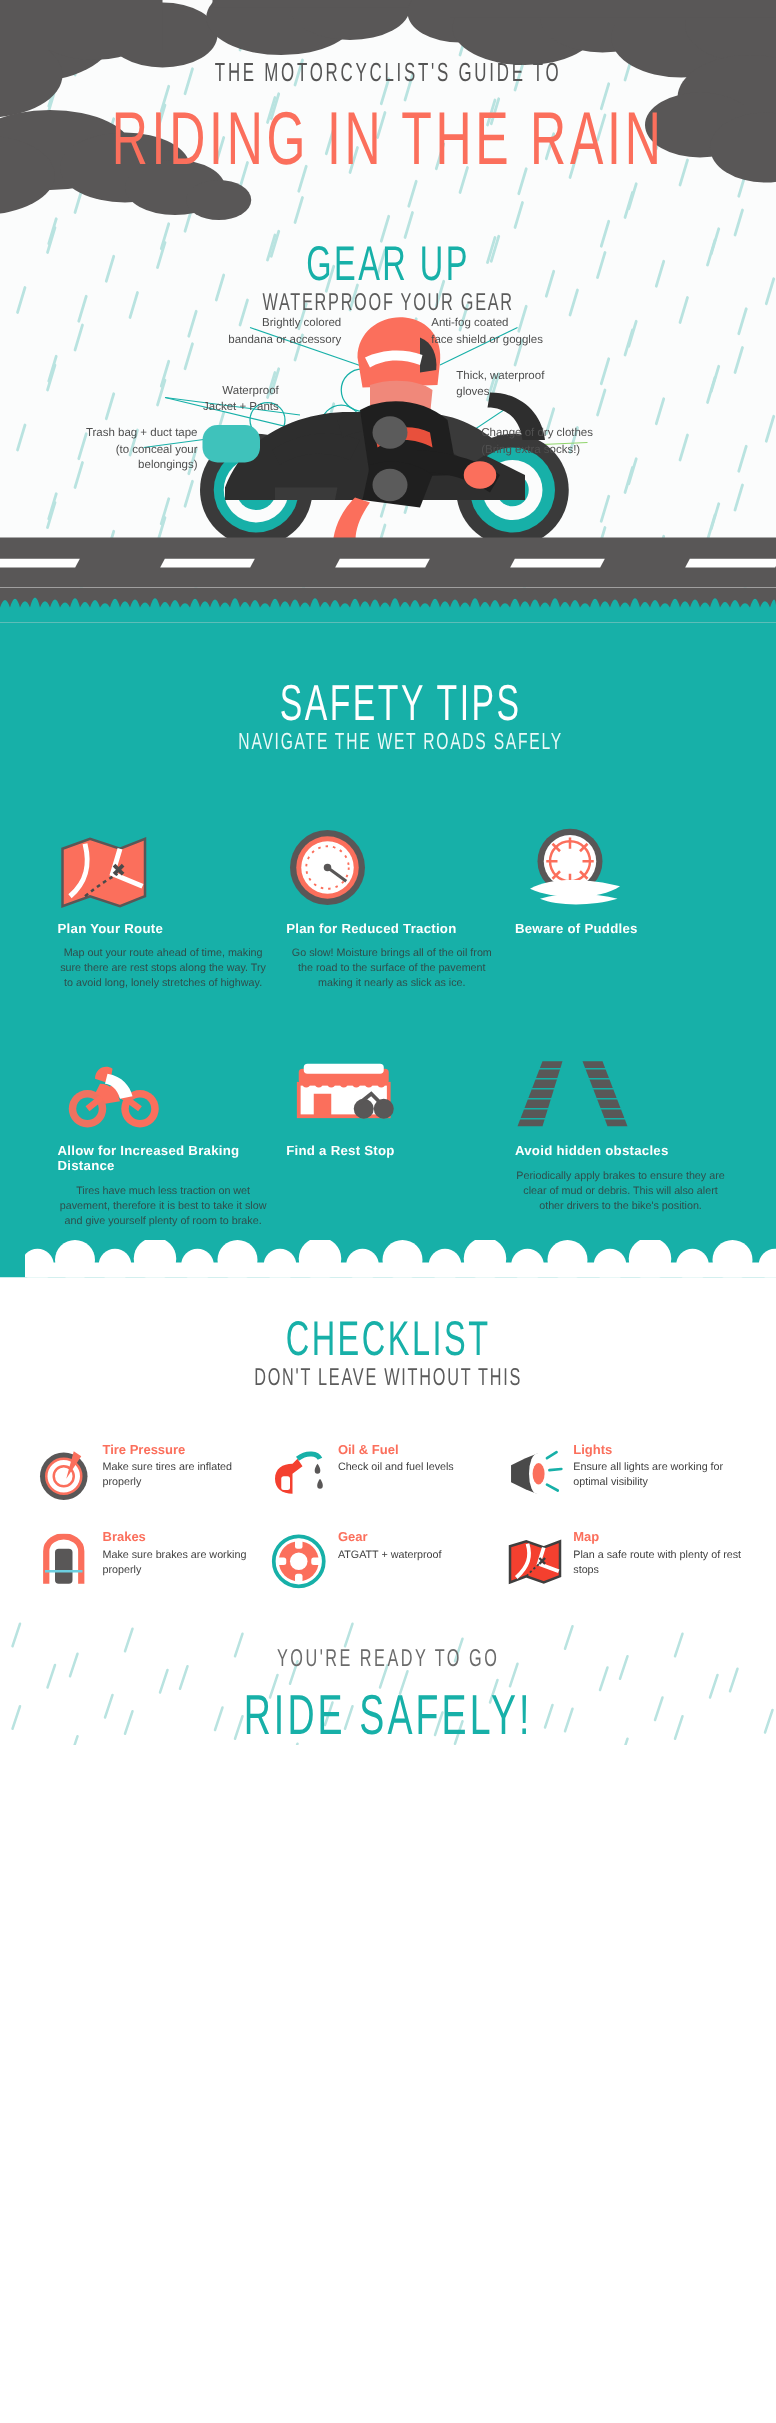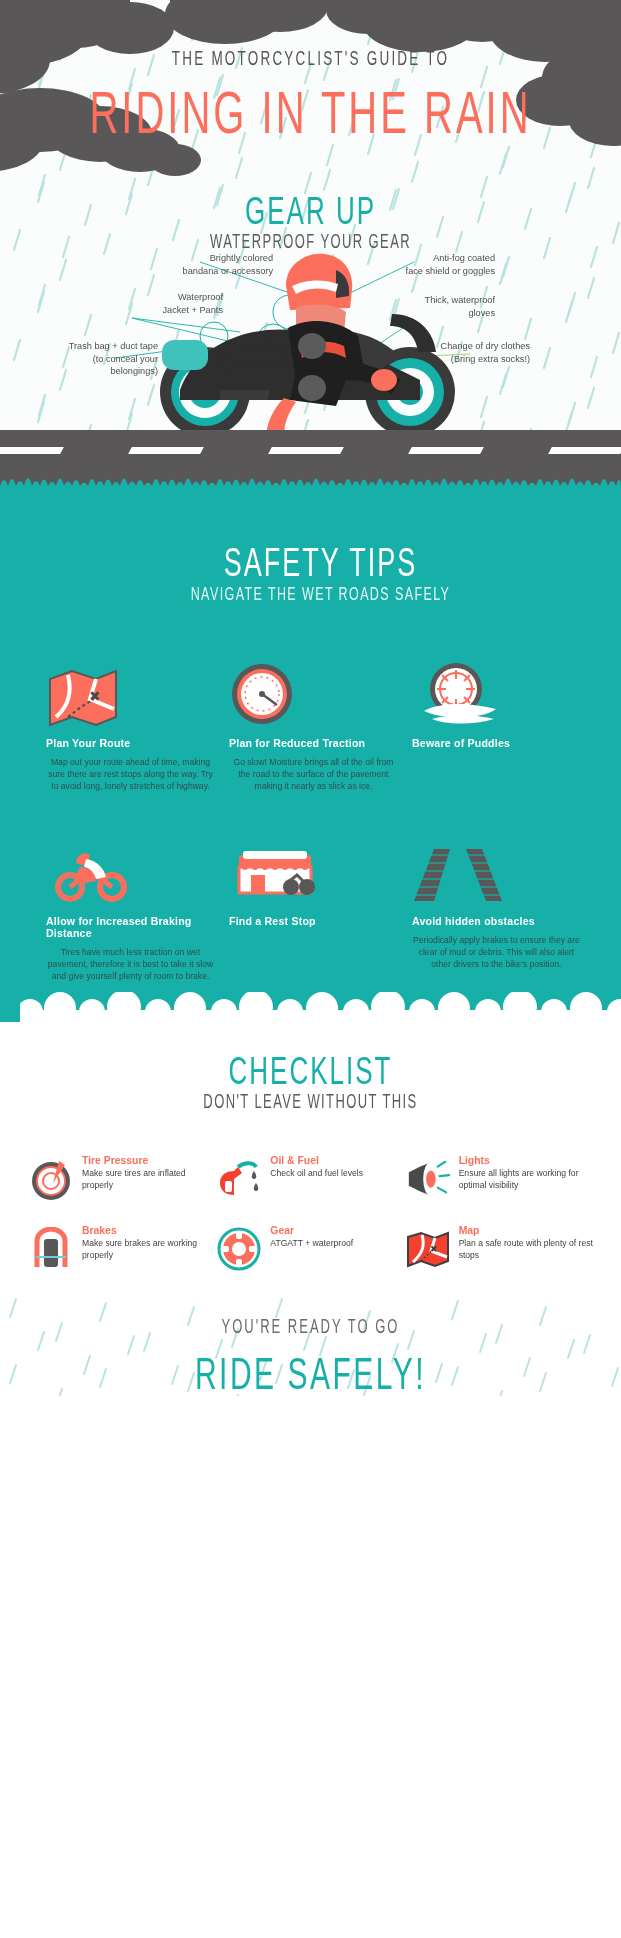--- a/index.html
+++ b/index.html
@@ -28,21 +28,21 @@
   }
 
   
   .gearup-wrap { position: absolute; left: 0; right: 0; top: 188px; text-align: center; z-index: 6; }
   .h-teal { font-size: 26px; letter-spacing: 2px; color: #17b0a8; transform: scaleY(1.5); transform-origin: center top; }
   .h-sub  { margin-top: 11px; font-size: 13px; letter-spacing: 1.4px; color: #5b5b5b; transform: scaleY(1.5); transform-origin: center top; }
 
   
   .callout { position: absolute; font-size: 9.2px; line-height: 12.5px; color: #4f4f4f; z-index: 7; }
   .callout.r { text-align: right; }
-  .callout.l { text-align: right; }
+  .callout.l { text-align: left; }
 
   
   .road { position: absolute; left: 0; right: 0; background: #595757; }
   .dash { position: absolute; height: 7px; background: #fff; }
 
   
   .teal-sec { position: relative; background: #17b0a8; padding-top: 42px; padding-left: 20px; }
   .h-white { text-align: center; font-size: 27px; letter-spacing: 2px; color: #fff; transform: scaleY(1.5); transform-origin: center top; }
   .h-white-sub { text-align: center; margin-top: 12px; font-size: 12.5px; letter-spacing: 1.4px; color: #eafaf8; transform: scaleY(1.5); transform-origin: center top; }
 
@@ -215,21 +215,21 @@
     </svg>
 
     <div class="callout r" style="top:252px; right:348px; width:132px;">
       <div>Brightly colored</div>
         <div>bandana or accessory</div>
     </div>
     <div class="callout l" style="top:252px; left:345px; width:150px;">
       <div>Anti-fog coated</div>
         <div>face shield or goggles</div>
     </div>
-    <div class="callout r" style="top:291px; right:398px; width:120px;">
+    <div class="callout r" style="top:306px; right:398px; width:120px;">
       <div>Waterproof</div>
         <div>Jacket + Pants</div>
     </div>
     <div class="callout l" style="top:294px; left:365px; width:130px;">
       <div>Thick, waterproof</div>
         <div>gloves</div>
     </div>
     <div class="callout r" style="top:340px; right:463px; width:145px;">
       <div>Trash bag + duct tape</div>
         <div>(to conceal your</div>

